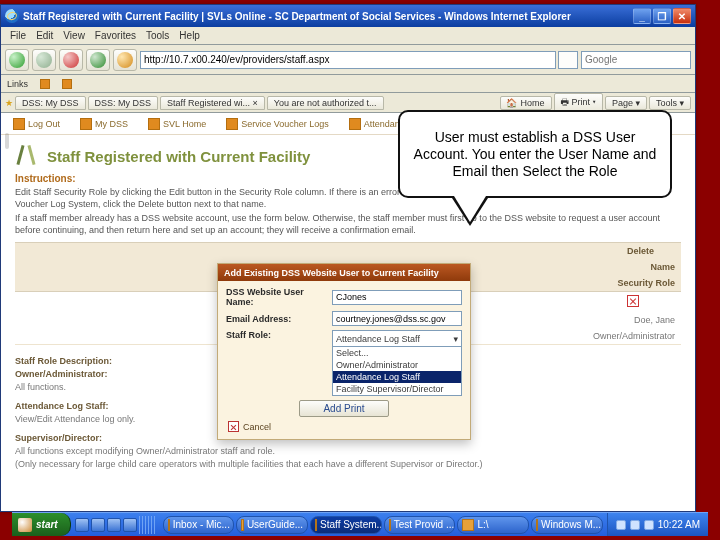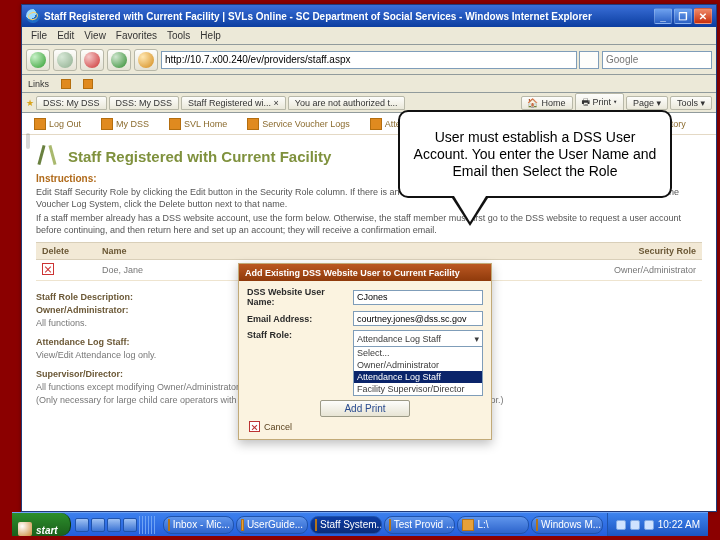--- a/index.html
+++ b/index.html
@@ -13,21 +13,21 @@
     --link:#24498f;
     --xp-start1:#2c8f2c;
     --xp-start2:#1b5f1b;
     --taskbar1:#245edb;
     --taskbar2:#3b7df0;
     --taskbar-active:#0d3ca3;
   }
   *{box-sizing:border-box;}
   html,body{margin:0;padding:0;}
   body{width:720px;height:540px;background:var(--accent-maroon);font:10px Tahoma, Verdana, sans-serif;color:#333;overflow:hidden;position:relative;}
-  .stage{position:absolute;left:21px;top:4px;width:696px;height:508px;background:#fff;border:1px solid #203a79;display:flex;flex-direction:column;box-shadow:0 0 4px rgba(0,0,0,.3);}
+  .stage{position:absolute;left:0;top:4px;width:696px;height:508px;background:#fff;border:1px solid #203a79;display:flex;flex-direction:column;box-shadow:0 0 4px rgba(0,0,0,.3);}
 
   
   .titlebar{height:22px;background:linear-gradient(#3a6fd8,#0b3da0);display:flex;align-items:center;padding:0 4px;color:#fff;gap:4px;}
   .titlebar .ie-icon{width:14px;height:14px;background:radial-gradient(circle at 30% 30%,#9ddcff 0 40%,#1e6ec8 41% 100%);border-radius:50%;position:relative;}
   .titlebar .ie-icon::after{content:"";position:absolute;inset:3px 2px 3px 2px;border:1px solid #f8d36b;transform:rotate(-20deg);border-radius:50%;}
   .titlebar-title{flex:1;font-weight:bold;white-space:nowrap;overflow:hidden;text-overflow:ellipsis;}
   .winbtns{display:flex;gap:2px;}
   .winbtn{width:18px;height:16px;border:1px solid #fff3;border-radius:2px;display:flex;align-items:center;justify-content:center;font-weight:bold;font-size:10px;}
   .winbtn.min{background:linear-gradient(#6fa2ef,#2a60c4);}
   .winbtn.max{background:linear-gradient(#6fa2ef,#2a60c4);}
@@ -71,21 +71,21 @@
   .pagehead .glyph{width:22px;height:22px;position:relative;}
   .pagehead .glyph::before{content:"";position:absolute;left:4px;top:0;width:3px;height:20px;background:#69803f;transform:rotate(15deg);}
   .pagehead .glyph::after{content:"";position:absolute;right:4px;top:0;width:3px;height:20px;background:#a9b96e;transform:rotate(-15deg);}
   .pagehead h1{margin:0;font-size:15px;font-weight:bold;color:#7f913d;}
 
   .instructions{padding:0 14px;color:#555;}
   .instr-label{color:#b06a1a;font-weight:bold;font-size:10px;}
   .instr-text{font-size:9px;line-height:12px;margin-top:2px;}
 
   .staff-table{margin:6px 14px 10px;border-top:1px solid #d9cfb9;}
-  .staff-header,.staff-row{display:flex;align-items:center;font-size:9px;color:#6b5836;}
+  .staff-header,.staff-row{display:flex;align-items:flex-end;font-size:9px;color:#6b5836;flex-direction:column;}
   .staff-header{background:#f2e9d6;border-bottom:1px solid #d9cfb9;}
   .staff-row{background:#fff;border-bottom:1px solid #eee4cf;}
   .col-delete{width:60px;padding:3px 6px;font-weight:bold;}
   .col-name{flex:1;padding:3px 6px;font-weight:bold;}
   .col-role{width:140px;padding:3px 6px;text-align:right;font-weight:bold;}
   .staff-row .col-delete,.staff-row .col-name,.staff-row .col-role{font-weight:normal;color:#777;}
   .staff-row .del{width:12px;height:12px;border:1px solid #c33;background:#fff;display:inline-block;position:relative;}
   .staff-row .del::before,.staff-row .del::after{content:"";position:absolute;left:1px;right:1px;top:50%;height:1px;background:#c33;}
   .staff-row .del::before{transform:rotate(45deg);} .staff-row .del::after{transform:rotate(-45deg);}
 
@@ -113,21 +113,21 @@
   
   .callout{position:absolute;left:398px;top:110px;width:274px;height:88px;background:#fff;border:2px solid #111;border-radius:10px;display:flex;align-items:center;justify-content:center;text-align:center;padding:8px 10px;font:14px Arial,Helvetica,sans-serif;color:#000;line-height:17px;z-index:10;}
   .callout-tail{position:absolute;left:454px;top:196px;width:0;height:0;border-left:16px solid transparent;border-right:16px solid transparent;border-top:26px solid #fff;z-index:10;}
   .callout-tail.outline{border-top-color:#111;top:198px;left:452px;border-left-width:18px;border-right-width:18px;border-top-width:28px;z-index:9;}
 
   
   .blurmark{position:absolute;left:4px;top:20px;width:4px;height:16px;background:#3b3b3b;border-radius:2px;opacity:.2;}
 
   
   .taskbarstrip{position:absolute;left:12px;bottom:4px;width:696px;height:24px;background:linear-gradient(#3c80ee,var(--taskbar1));display:flex;align-items:stretch;color:#fff;font-size:10px;border-top:1px solid #6fa3f5;}
-  .startbtn{display:flex;align-items:flex-end;gap:4px;padding:0 12px 0 6px;background:linear-gradient(var(--xp-start1),var(--xp-start2));border-right:1px solid #0b3a0b;font-style:italic;font-weight:bold;border-radius:0 10px 10px 0;}
+  .startbtn{display:flex;align-items:center;gap:4px;padding:0 12px 0 6px;background:linear-gradient(var(--xp-start1),var(--xp-start2));border-right:1px solid #0b3a0b;font-style:italic;font-weight:bold;border-radius:0 10px 10px 0;}
   .startbtn .orb{width:14px;height:14px;border-radius:2px;background:radial-gradient(circle at 30% 30%,#fefefe,#c83  );}
   .ql{display:flex;align-items:center;gap:2px;padding:0 4px;}
   .ql .q{width:14px;height:14px;background:linear-gradient(#9fc1f3,#3b73d4);border:1px solid #1f53ad;border-radius:2px;}
   .tasks{display:flex;align-items:center;gap:2px;padding:0 4px;flex:1;overflow:hidden;}
   .tasks .task{height:18px;min-width:60px;max-width:90px;flex:1;background:linear-gradient(#5f95ec,#2d64cc);border:1px solid #1f53ad;border-radius:8px;display:flex;align-items:center;gap:3px;padding:0 4px;white-space:nowrap;overflow:hidden;}
   .tasks .task.active{background:linear-gradient(var(--taskbar-active),#0a2d7a);}
   .tasks .task::before{content:"";width:10px;height:10px;background:#e7a13a;border:1px solid #b3741a;}
   .tray{display:flex;align-items:center;gap:4px;padding:0 8px;background:linear-gradient(#3e84ef,#1b55c0);border-left:1px solid #1f53ad;}
   .tray .t{width:10px;height:10px;background:#cfe3ff;border:1px solid #7fa9e6;border-radius:2px;}
   .clock{font-size:10px;color:#fff;}

